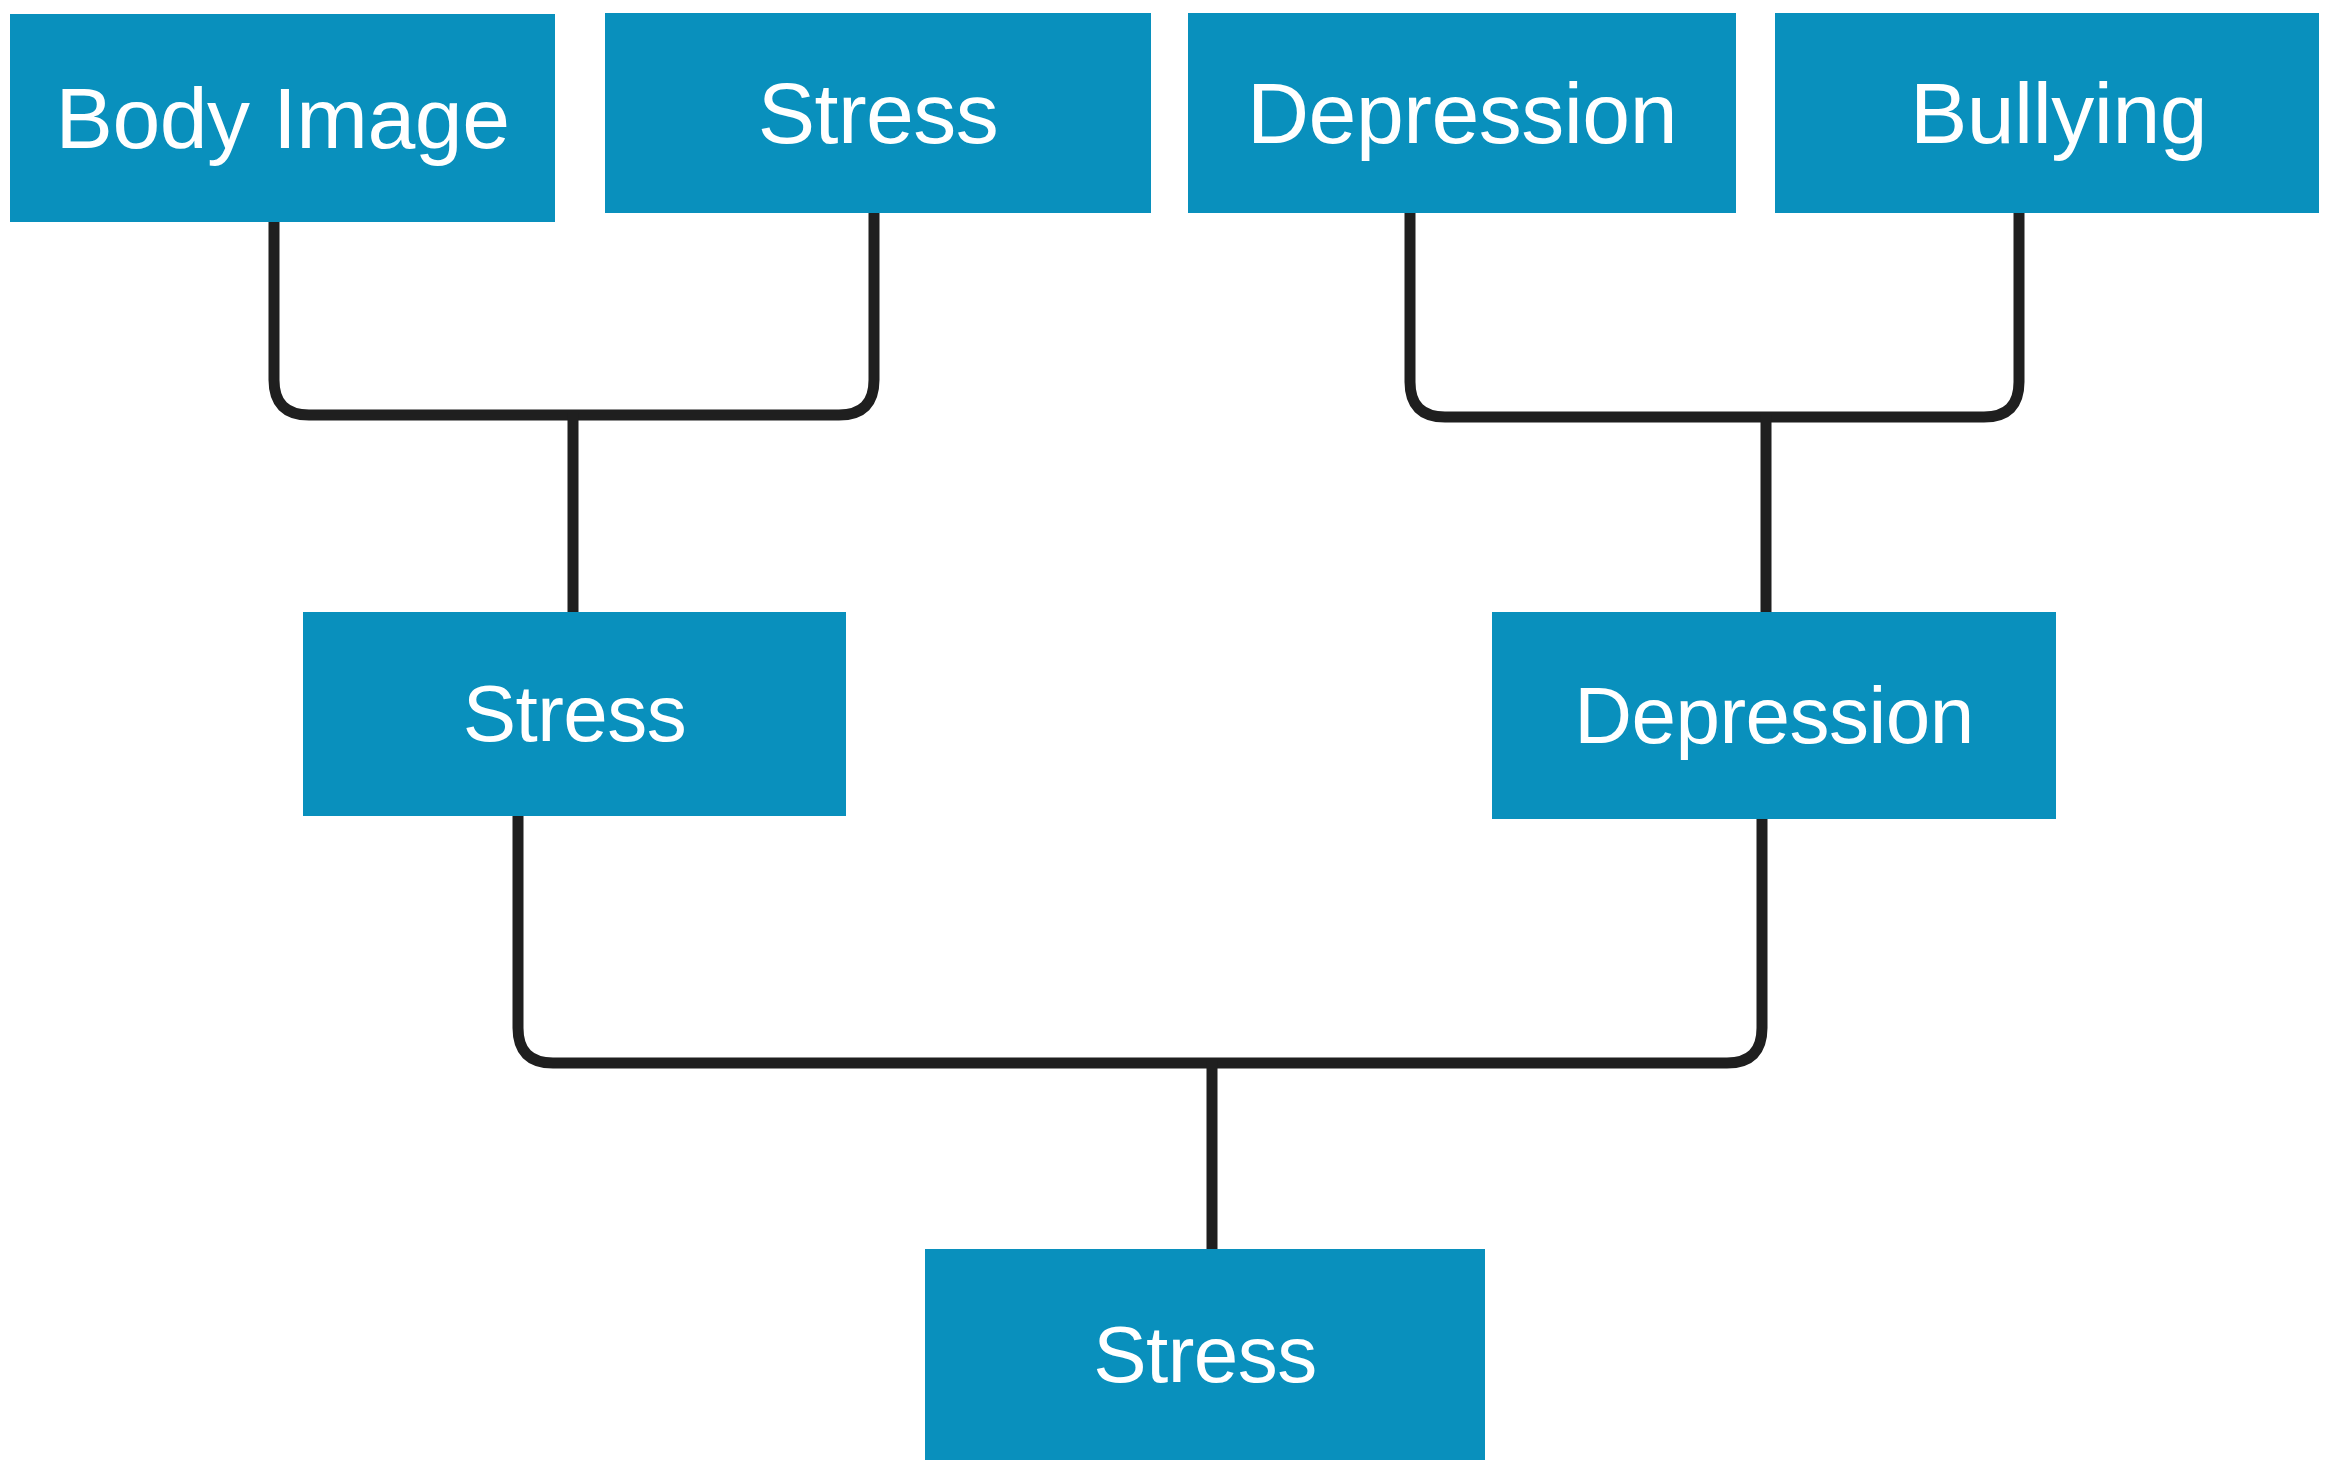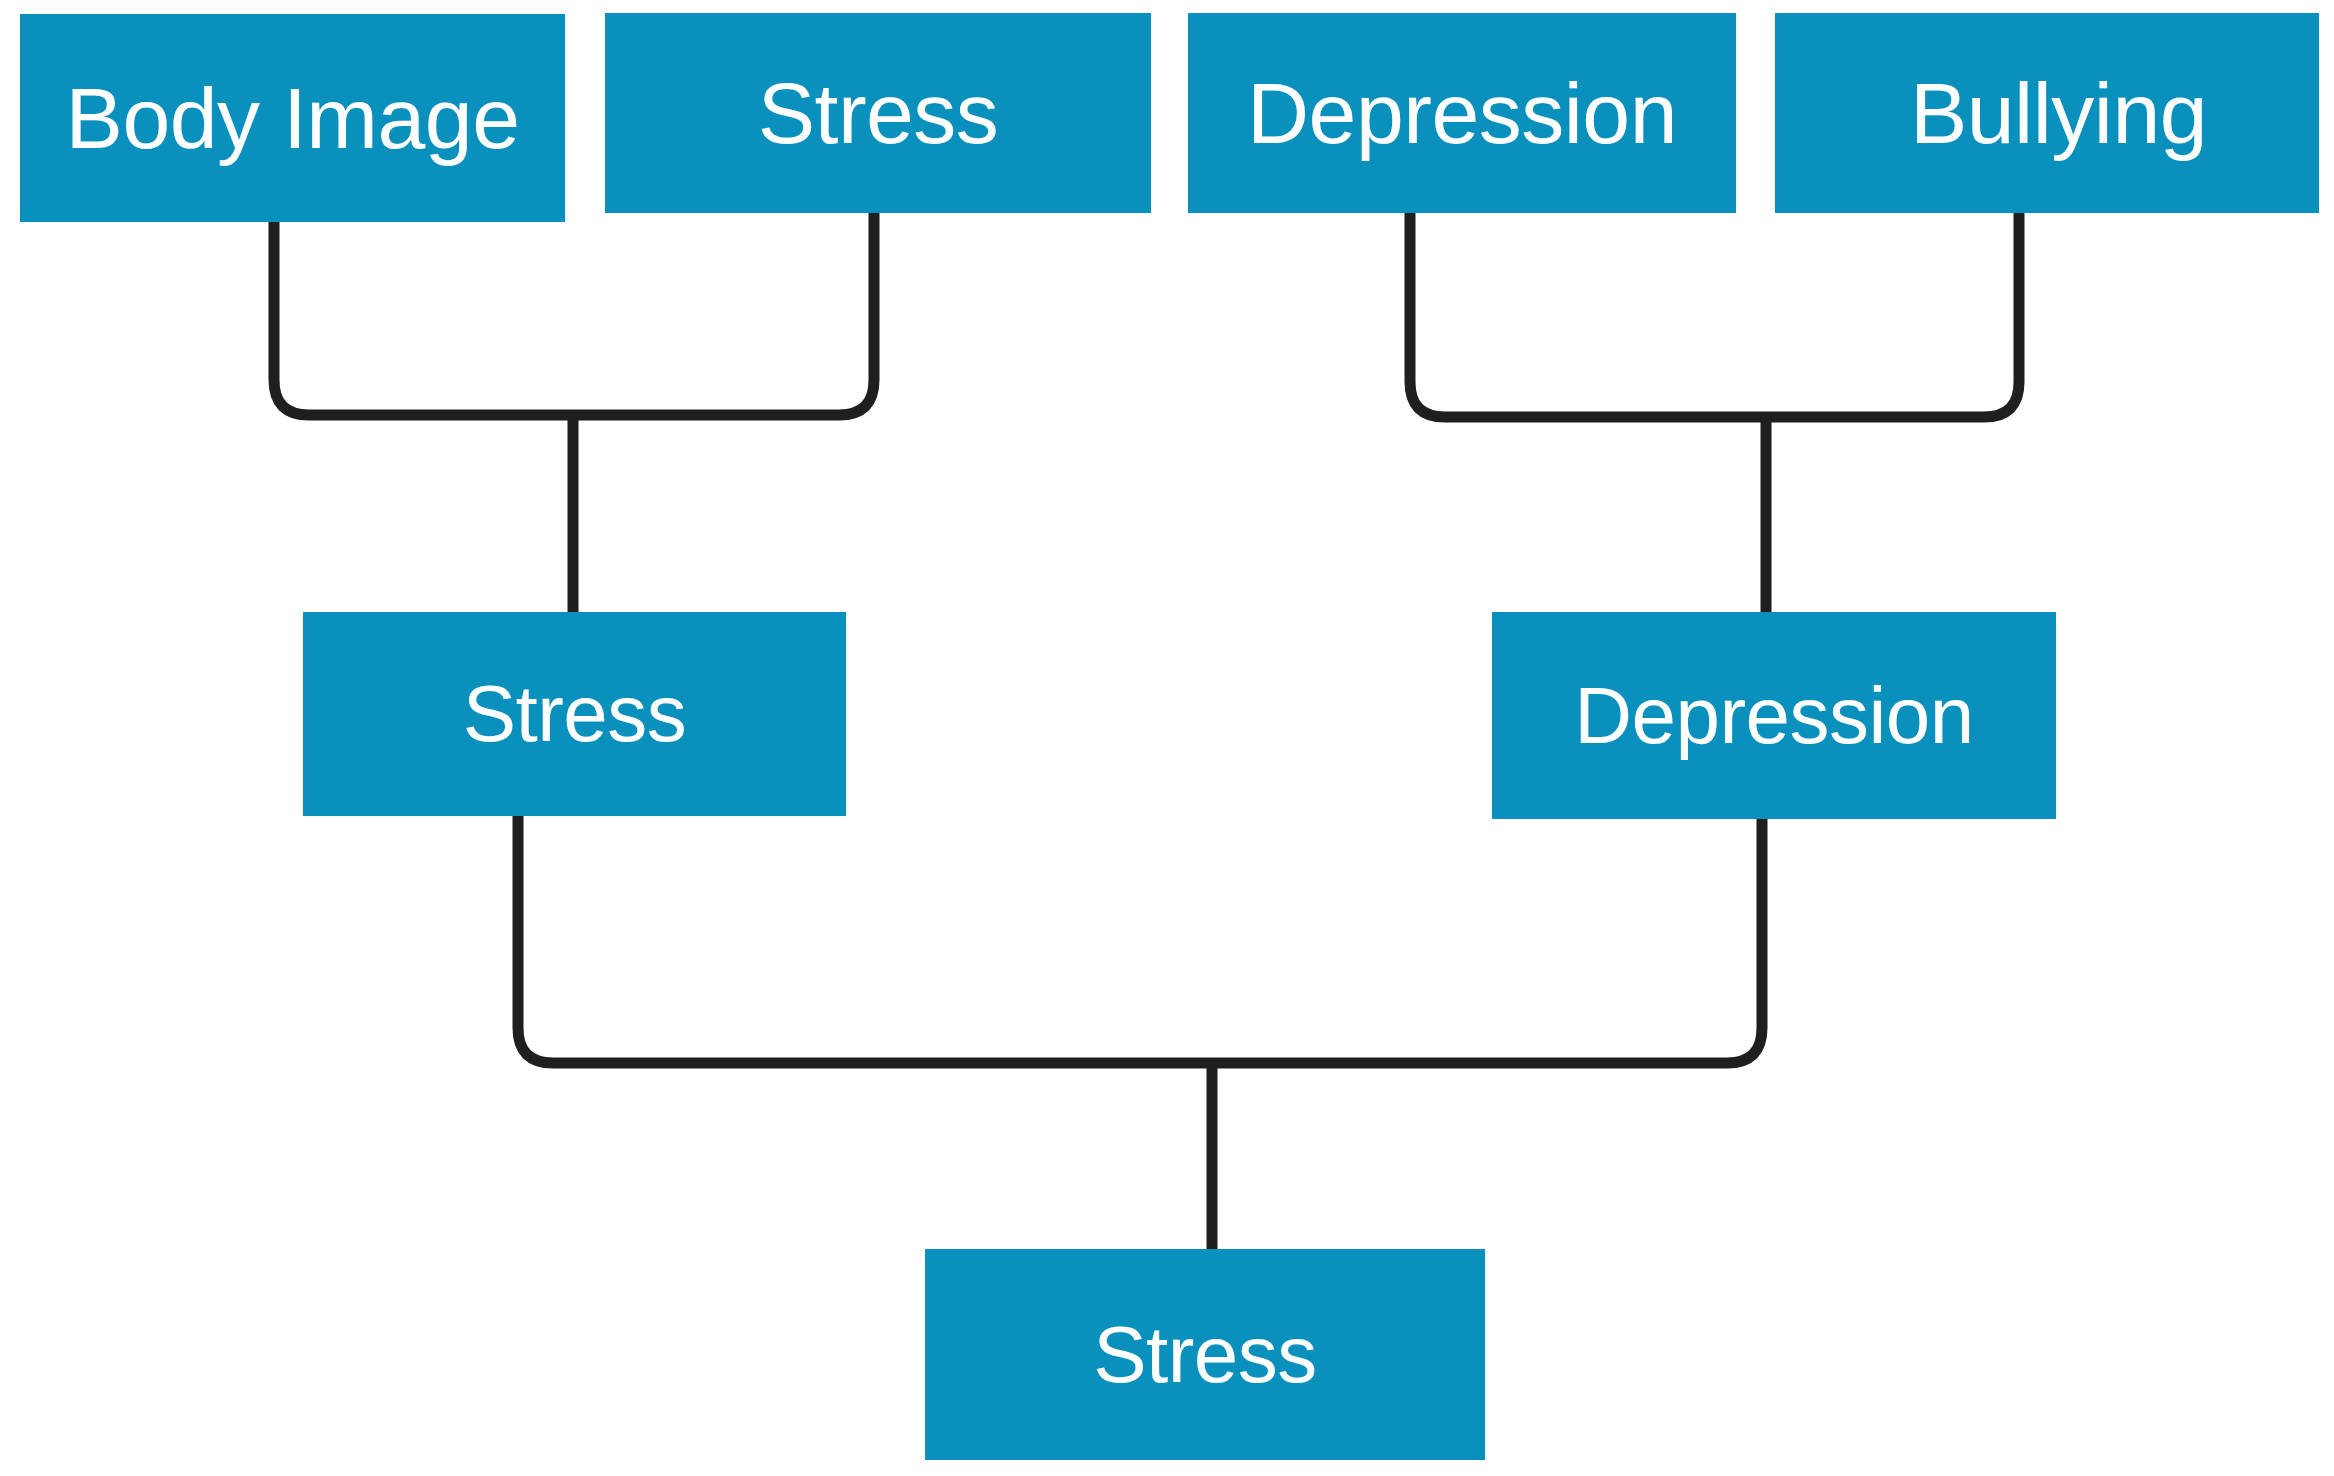--- a/index.html
+++ b/index.html
@@ -35,21 +35,21 @@
     font-weight: 400;
     line-height: 1;
     letter-spacing: -0.5px;
     white-space: nowrap;
     z-index: 2;
   }
   .node-label {
     display: block;
   }
   
-  #node-body-image { left: 20px;   top: 14px;  width: 545px; height: 208px; }
+  #node-body-image { left: 10px;   top: 14px;  width: 545px; height: 208px; }
   #node-stress-top  { left: 605px;  top: 13px;  width: 546px; height: 200px; }
   #node-depression-top { left: 1188px; top: 13px; width: 548px; height: 200px; }
   #node-bullying    { left: 1775px; top: 13px;  width: 544px; height: 200px; padding-left: 23px; }
 
   #node-body-image .node-label    { font-size: 86px; }
   #node-stress-top .node-label    { font-size: 86px; }
   #node-depression-top .node-label{ font-size: 86px; }
   #node-bullying .node-label      { font-size: 86px; }
 
   

